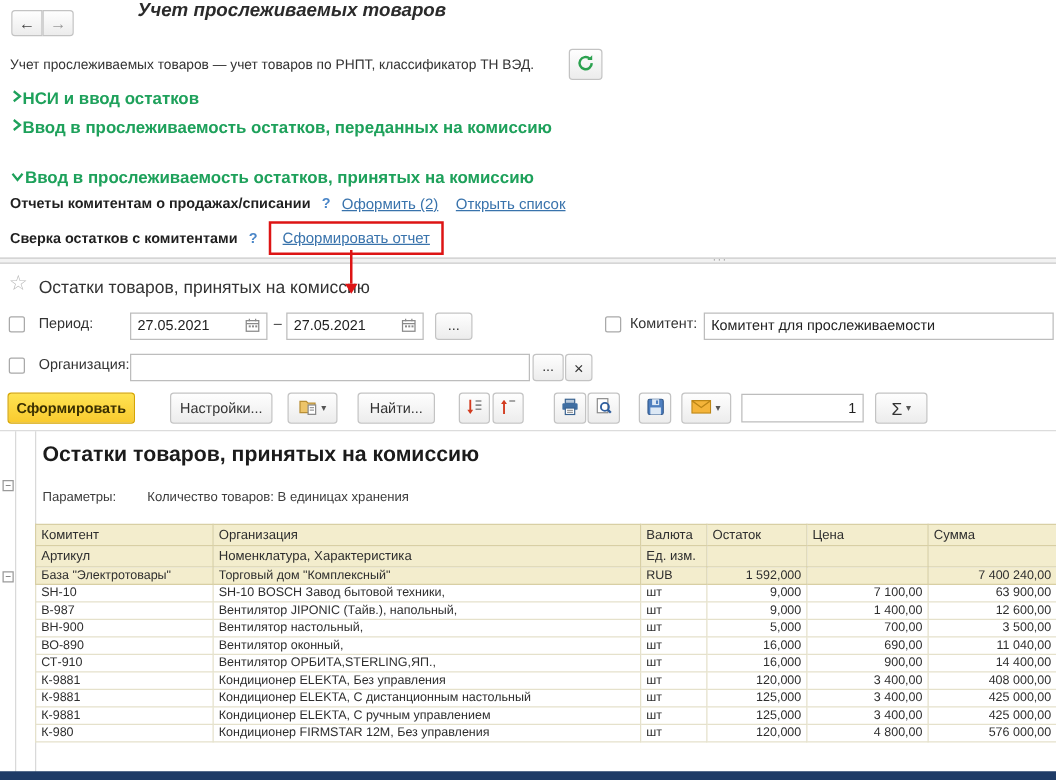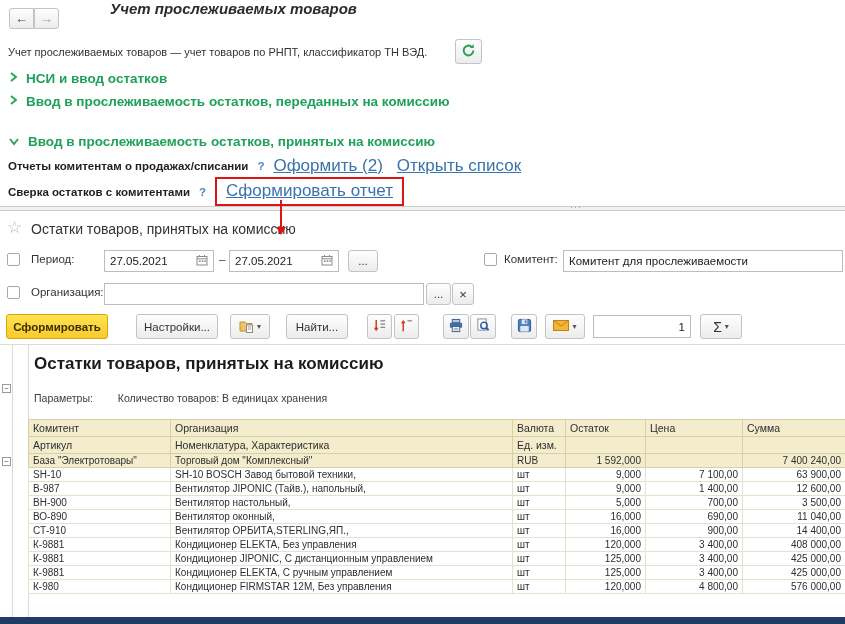--- a/index.html
+++ b/index.html
@@ -12,26 +12,26 @@
          font-size:11.5px; color:#333; display:flex; align-items:center; justify-content:center; cursor:default; }
   .inp { border:1px solid #bdbdbd; background:#fff; font-size:11.5px; color:#222; display:flex; align-items:center; padding:0 5px; }
   .chk { width:13px; height:13px; border:1px solid #a9a9a9; border-radius:2px; background:#fff; }
   .lbl { font-size:11.5px; color:#333; }
   .ddarrow { font-size:8px; color:#555; margin-left:3px; }
 
   
   .navbtn { width:25px; height:21px; }
   .page-title { font-size:15px; font-weight:bold; color:#2b2b2b; }
   .descr { font-size:11px; color:#333; }
-  .section { display:flex; align-items:center; gap:8px; color:#1ea15b; font-size:13.5px; font-weight:600; }
+  .section { display:flex; align-items:center; color:#1ea15b; font-size:13.5px; font-weight:600; }
   .section .txt { max-width:445px; line-height:17px; }
   .actrow { display:flex; align-items:center; gap:9px; }
   .actrow .bold { font-size:11.5px; font-weight:bold; color:#1f1f1f; }
   .help { color:#4a86c8; font-weight:bold; font-size:11.5px; }
-  .bluelink { color:#3973ac; font-size:17px; text-decoration:underline; cursor:pointer; }
+  .bluelink { color:#3973ac; font-size:12px; text-decoration:underline; cursor:pointer; }
   .redbox { border:2px solid #dd1414; padding:2px 9px 3px 9px; display:inline-block; }
   .redarrow-line { width:2px; background:#dd1414; }
   .redarrow-head { width:0; height:0; border-left:5px solid transparent; border-right:5px solid transparent; border-top:8px solid #dd1414; }
 
   .splitter { border-top:1px solid #cccccc; border-bottom:1px solid #cccccc; background:#f2f2f2; height:5px; }
   .splitdots { color:#9a9a9a; font-size:9px; letter-spacing:1px; }
 
   .star { color:#b9b9b9; font-size:17px; }
   .win-title { font-size:14px; color:#333; }
 
@@ -336,21 +336,21 @@
           <tr class="rd">
             <td class="c0">К-9881</td>
             <td class="c1">Кондиционер ELEKTA, Без управления</td>
             <td class="c2">шт</td>
             <td class="c3">120,000</td>
             <td class="c4">3 400,00</td>
             <td class="c5">408 000,00</td>
           </tr>
           <tr class="rd">
             <td class="c0">К-9881</td>
-            <td class="c1">Кондиционер JIPONIC, С дистанционным управлением</td>
+            <td class="c1">Кондиционер ELEKTA, С дистанционным настольный</td>
             <td class="c2">шт</td>
             <td class="c3">125,000</td>
             <td class="c4">3 400,00</td>
             <td class="c5">425 000,00</td>
           </tr>
           <tr class="rd">
             <td class="c0">К-9881</td>
             <td class="c1">Кондиционер ELEKTA, С ручным управлением</td>
             <td class="c2">шт</td>
             <td class="c3">125,000</td>

